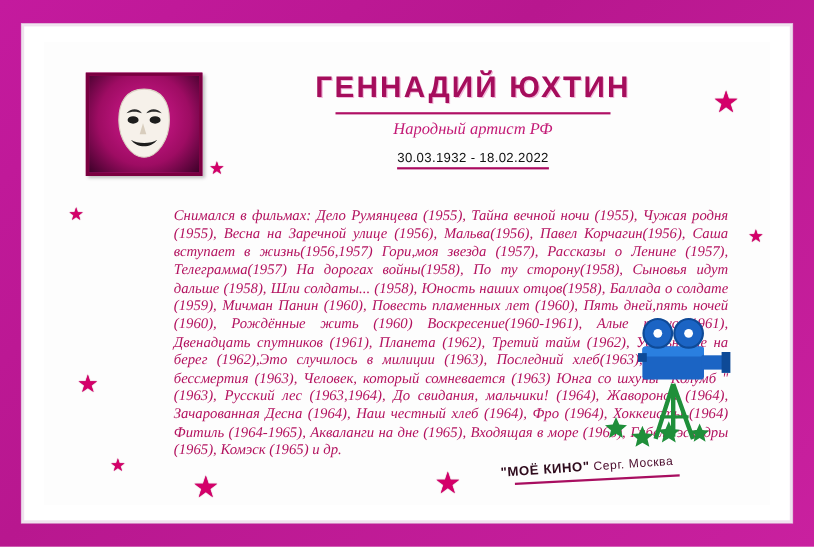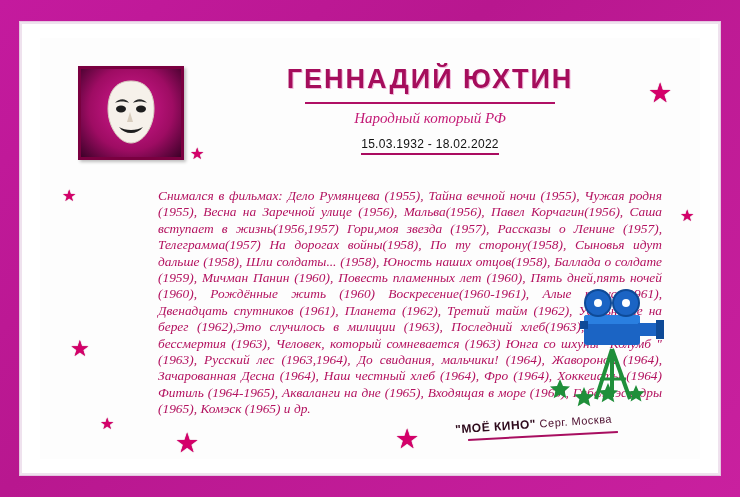--- a/index.html
+++ b/index.html
@@ -196,23 +196,23 @@
           <ellipse cx="18" cy="30" rx="5" ry="3.4" fill="#1d1d1d"></ellipse>
           <ellipse cx="38" cy="30" rx="5" ry="3.4" fill="#1d1d1d"></ellipse>
           <path d="M27 33 L24 43 L30 43 Z" fill="#d8cdbd"></path>
           <path d="M16 48 C22 56 34 56 40 48 C34 52 22 52 16 48 Z" fill="#1d1d1d"></path>
         </svg>
       </div>
 
       <div class="header">
         <div class="title">ГЕННАДИЙ  ЮХТИН</div>
         <div class="title-rule"></div>
-        <div class="subtitle">Народный который РФ</div>
+        <div class="subtitle">Народный артист РФ</div>
         <div class="dates-wrap">
-          <span class="dates">15.03.1932 - 18.02.2022</span>
+          <span class="dates">30.03.1932 - 18.02.2022</span>
         </div>
       </div>
 
       <div class="body-text">Снимался в фильмах: Дело Румянцева (1955), Тайна вечной ночи (1955), Чужая родня (1955), Весна на Заречной улице (1956), Мальва(1956), Павел Корчагин(1956), Саша вступает в жизнь(1956,1957) Гори,моя звезда (1957), Рассказы о Ленине (1957), Телеграмма(1957) На дорогах войны(1958), По ту сторону(1958), Сыновья идут дальше (1958), Шли солдаты... (1958), Юность наших отцов(1958), Баллада о  солдате (1959), Мичман Панин (1960), Повесть  пламенных лет (1960), Пять дней,пять ночей (1960), Рождённые жить (1960) Воскресение(1960-1961), Алые паруса(1961), Двенадцать спутников (1961), Планета (1962), Третий тайм (1962), Увольнение на берег (1962),Это случилось в милиции (1963), Последний хлеб(1963), Трое суток бессмертия (1963), Человек, который  сомневается (1963) Юнга со шхуны "Колумб "(1963), Русский лес (1963,1964), До свидания,  мальчики! (1964), Жаворонок (1964), Зачарованная  Десна (1964), Наш честный хлеб (1964), Фро (1964), Хоккеисты (1964) Фитиль (1964-1965), Акваланги на дне (1965), Входящая  в  море (1965), Гибель эскадры (1965), Комэск (1965) и др.</div>
 
       <svg class="camera" viewBox="0 0 130 120">
 
         <path d="M10 92 l3 7 7 .6 -5.4 4.6 1.7 7 -6.3-3.8 -6.3 3.8 1.7-7 -5.4-4.6 7-.6 z" fill="#1f8f3a"></path>
         <path d="M34 100 l3 7 7 .6 -5.4 4.6 1.7 7 -6.3-3.8 -6.3 3.8 1.7-7 -5.4-4.6 7-.6 z" fill="#1f8f3a"></path>
         <path d="M58 96 l3 7 7 .6 -5.4 4.6 1.7 7 -6.3-3.8 -6.3 3.8 1.7-7 -5.4-4.6 7-.6 z" fill="#1f8f3a"></path>

